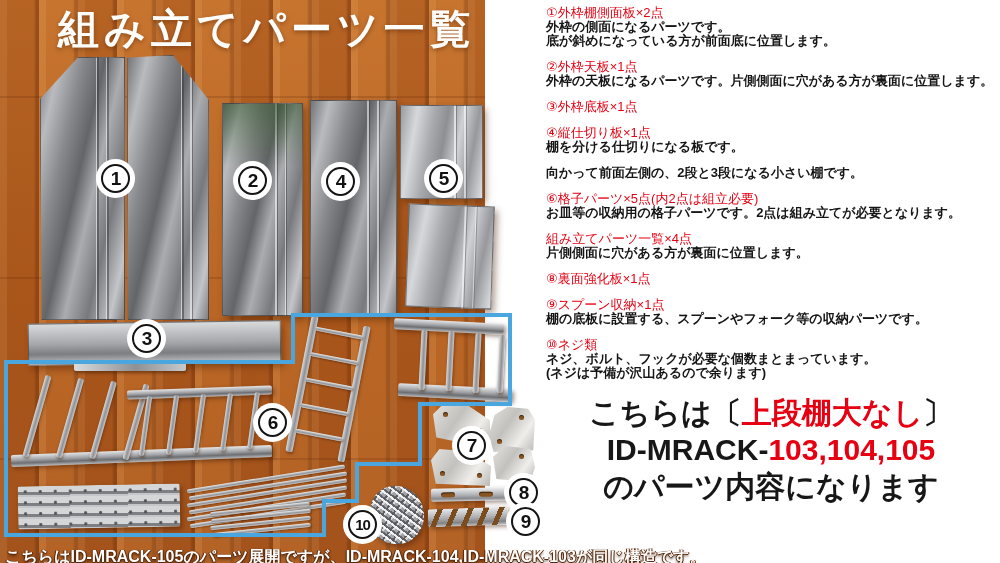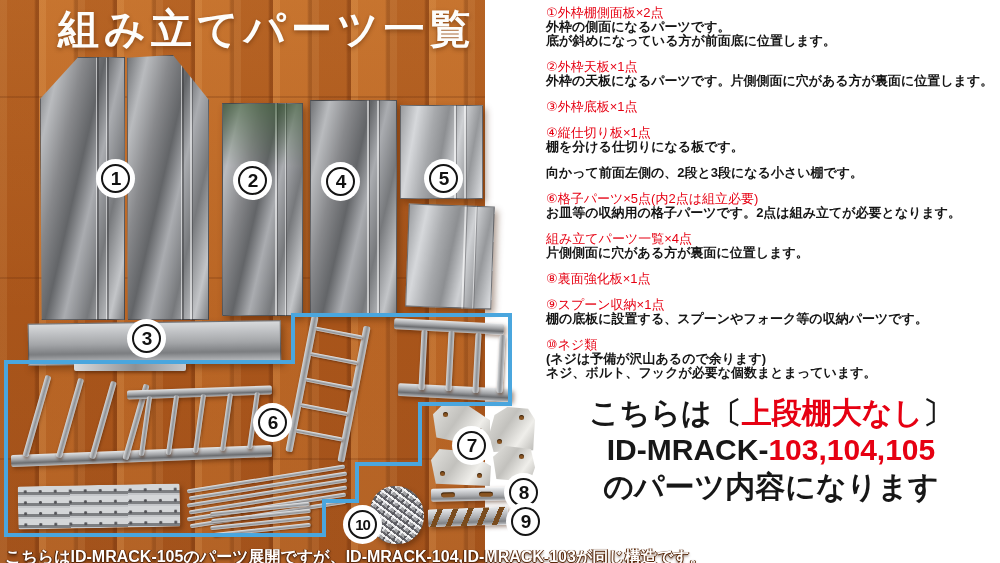--- a/index.html
+++ b/index.html
@@ -230,22 +230,22 @@
     </div>
     <div class="item">
       <div class="hd">⑧裏面強化板×1点</div>
     </div>
     <div class="item">
       <div class="hd">⑨スプーン収納×1点</div>
       <div class="ln">棚の底板に設置する、スプーンやフォーク等の収納パーツです。</div>
     </div>
     <div class="item">
       <div class="hd">⑩ネジ類</div>
+      <div class="ln">ネジ、ボルト、フックが必要な個数まとまっています。</div>
       <div class="ln">(ネジは予備が沢山あるので余ります)</div>
-      <div class="ln">ネジ、ボルト、フックが必要な個数まとまっています。</div>
     </div>
 
     <div class="bigtext">
       <div><span>こちらは〔</span><span class="red">上段棚大なし</span><span>〕</span></div>
       <div><span>ID-MRACK-</span><span class="red">103,104,105</span></div>
       <div><span>のパーツ内容になります</span></div>
     </div>
   </div>
 
 </div>

